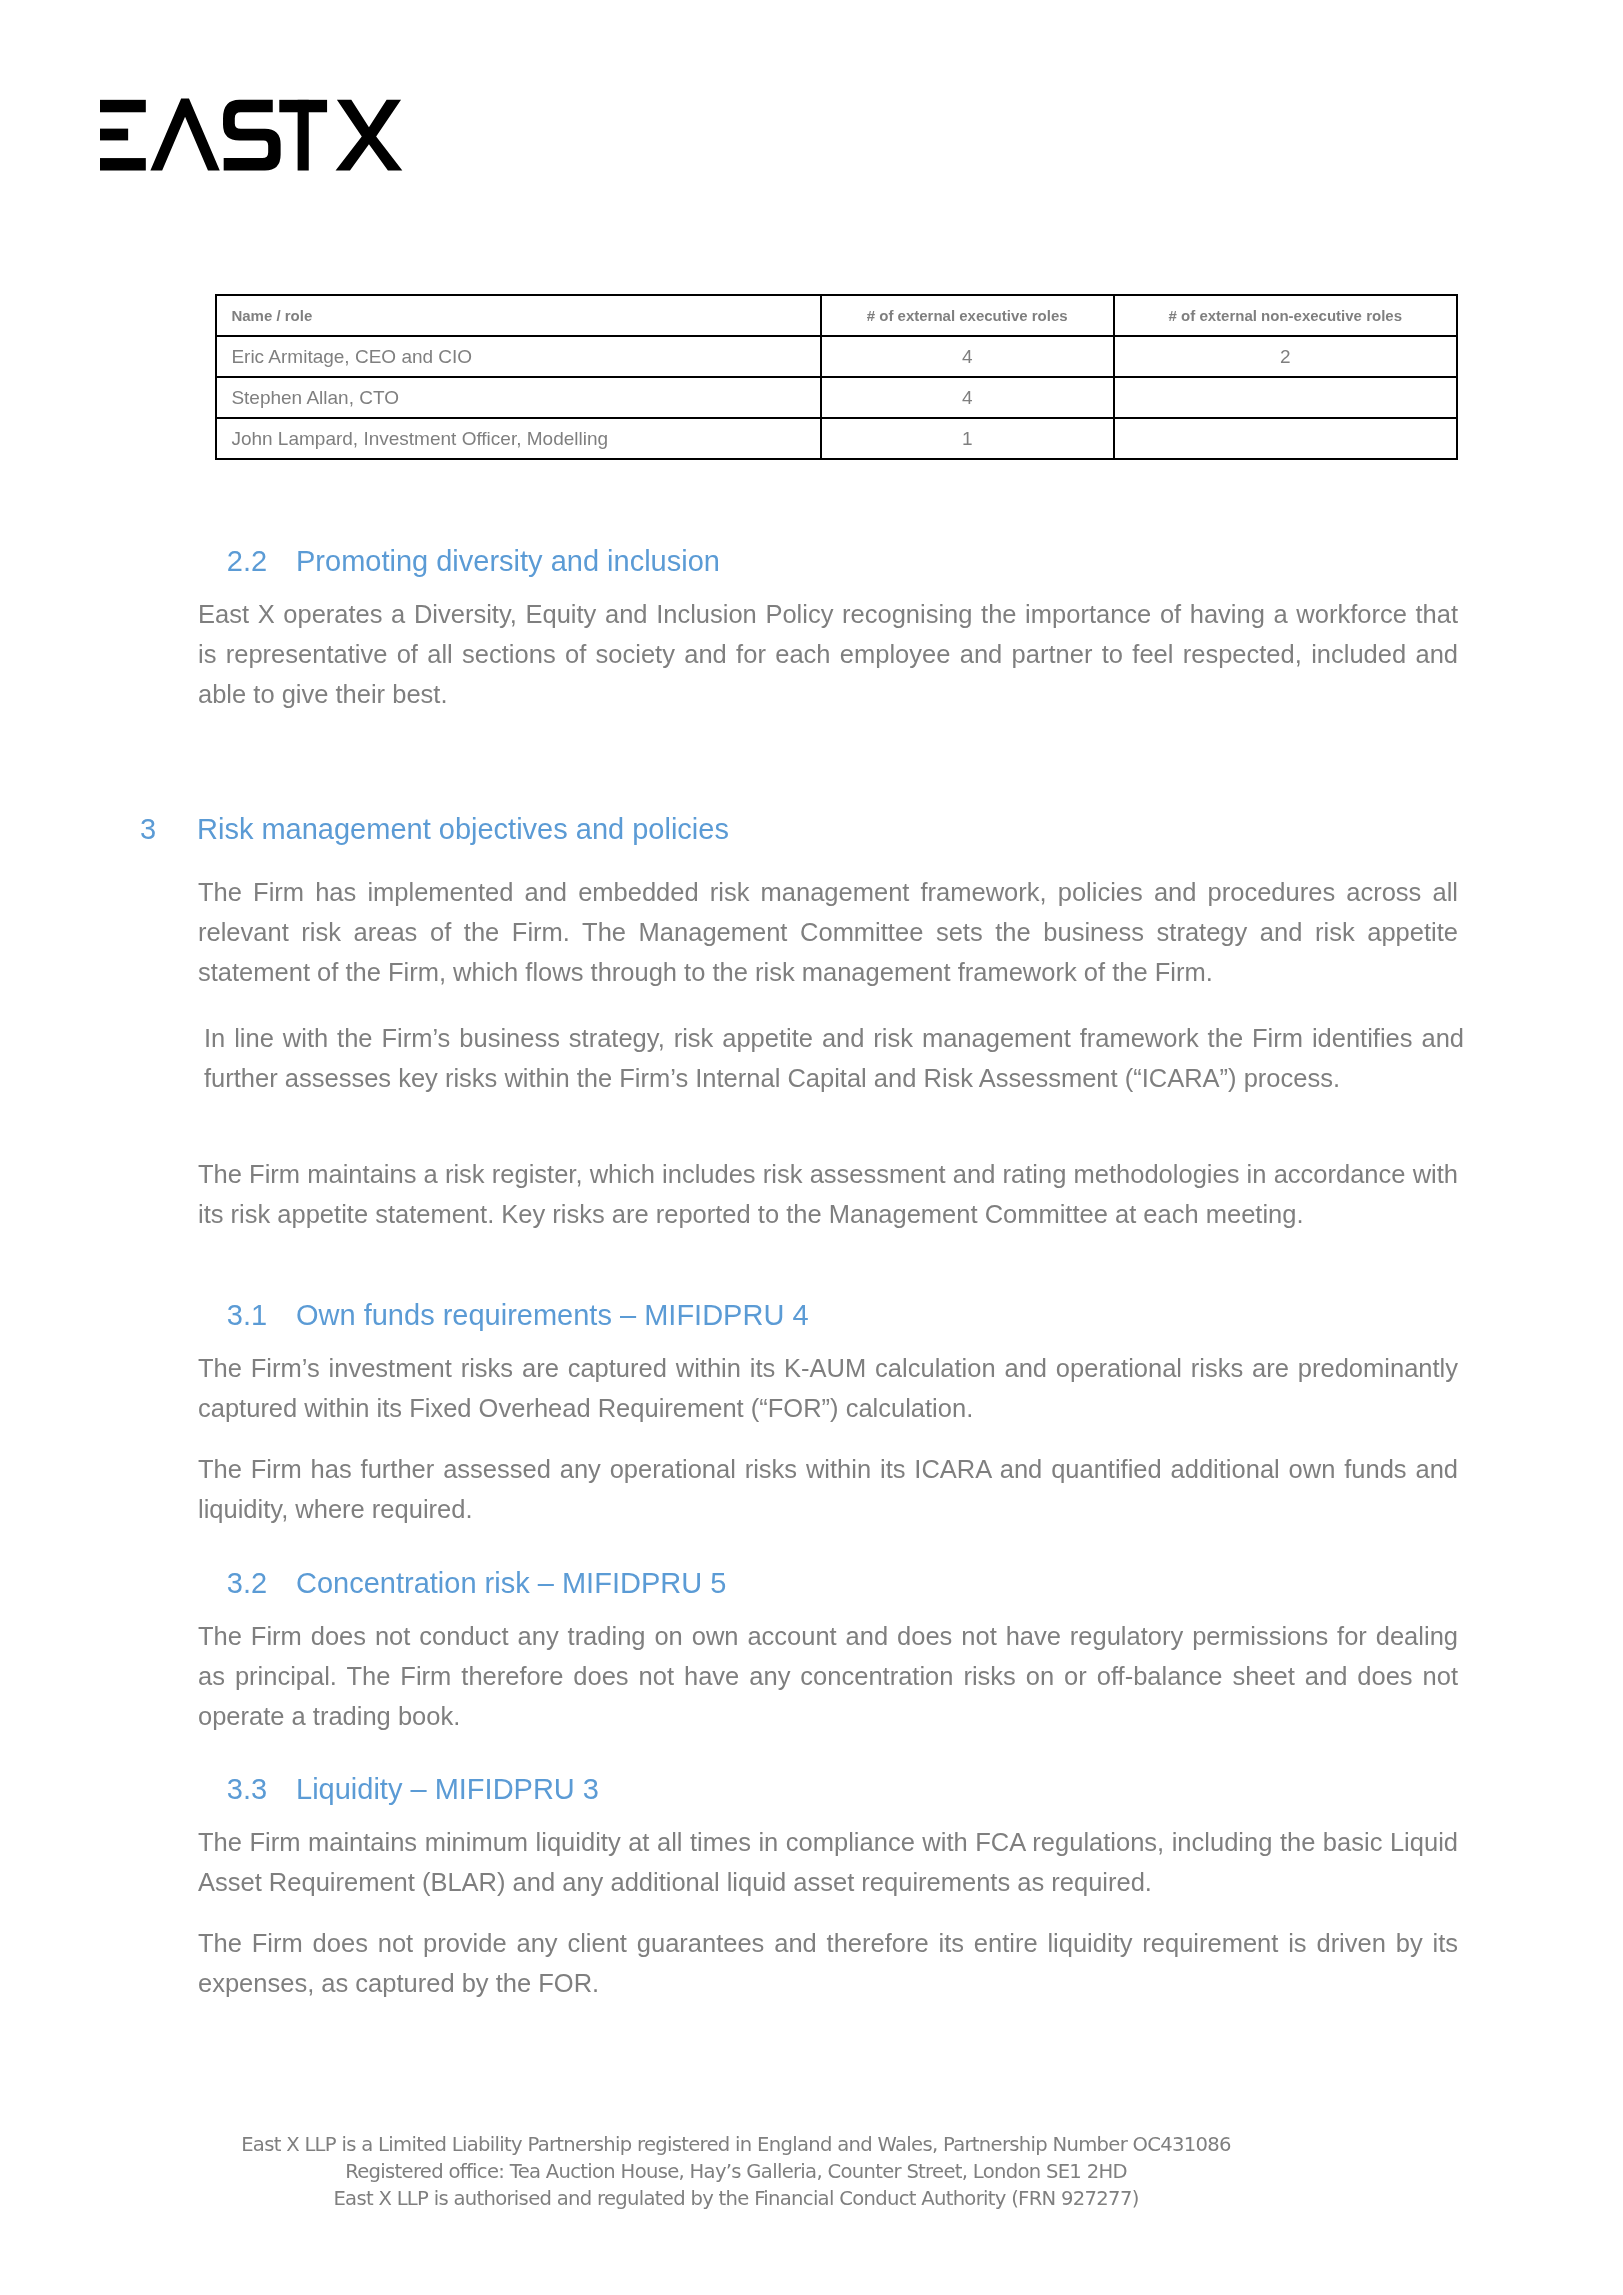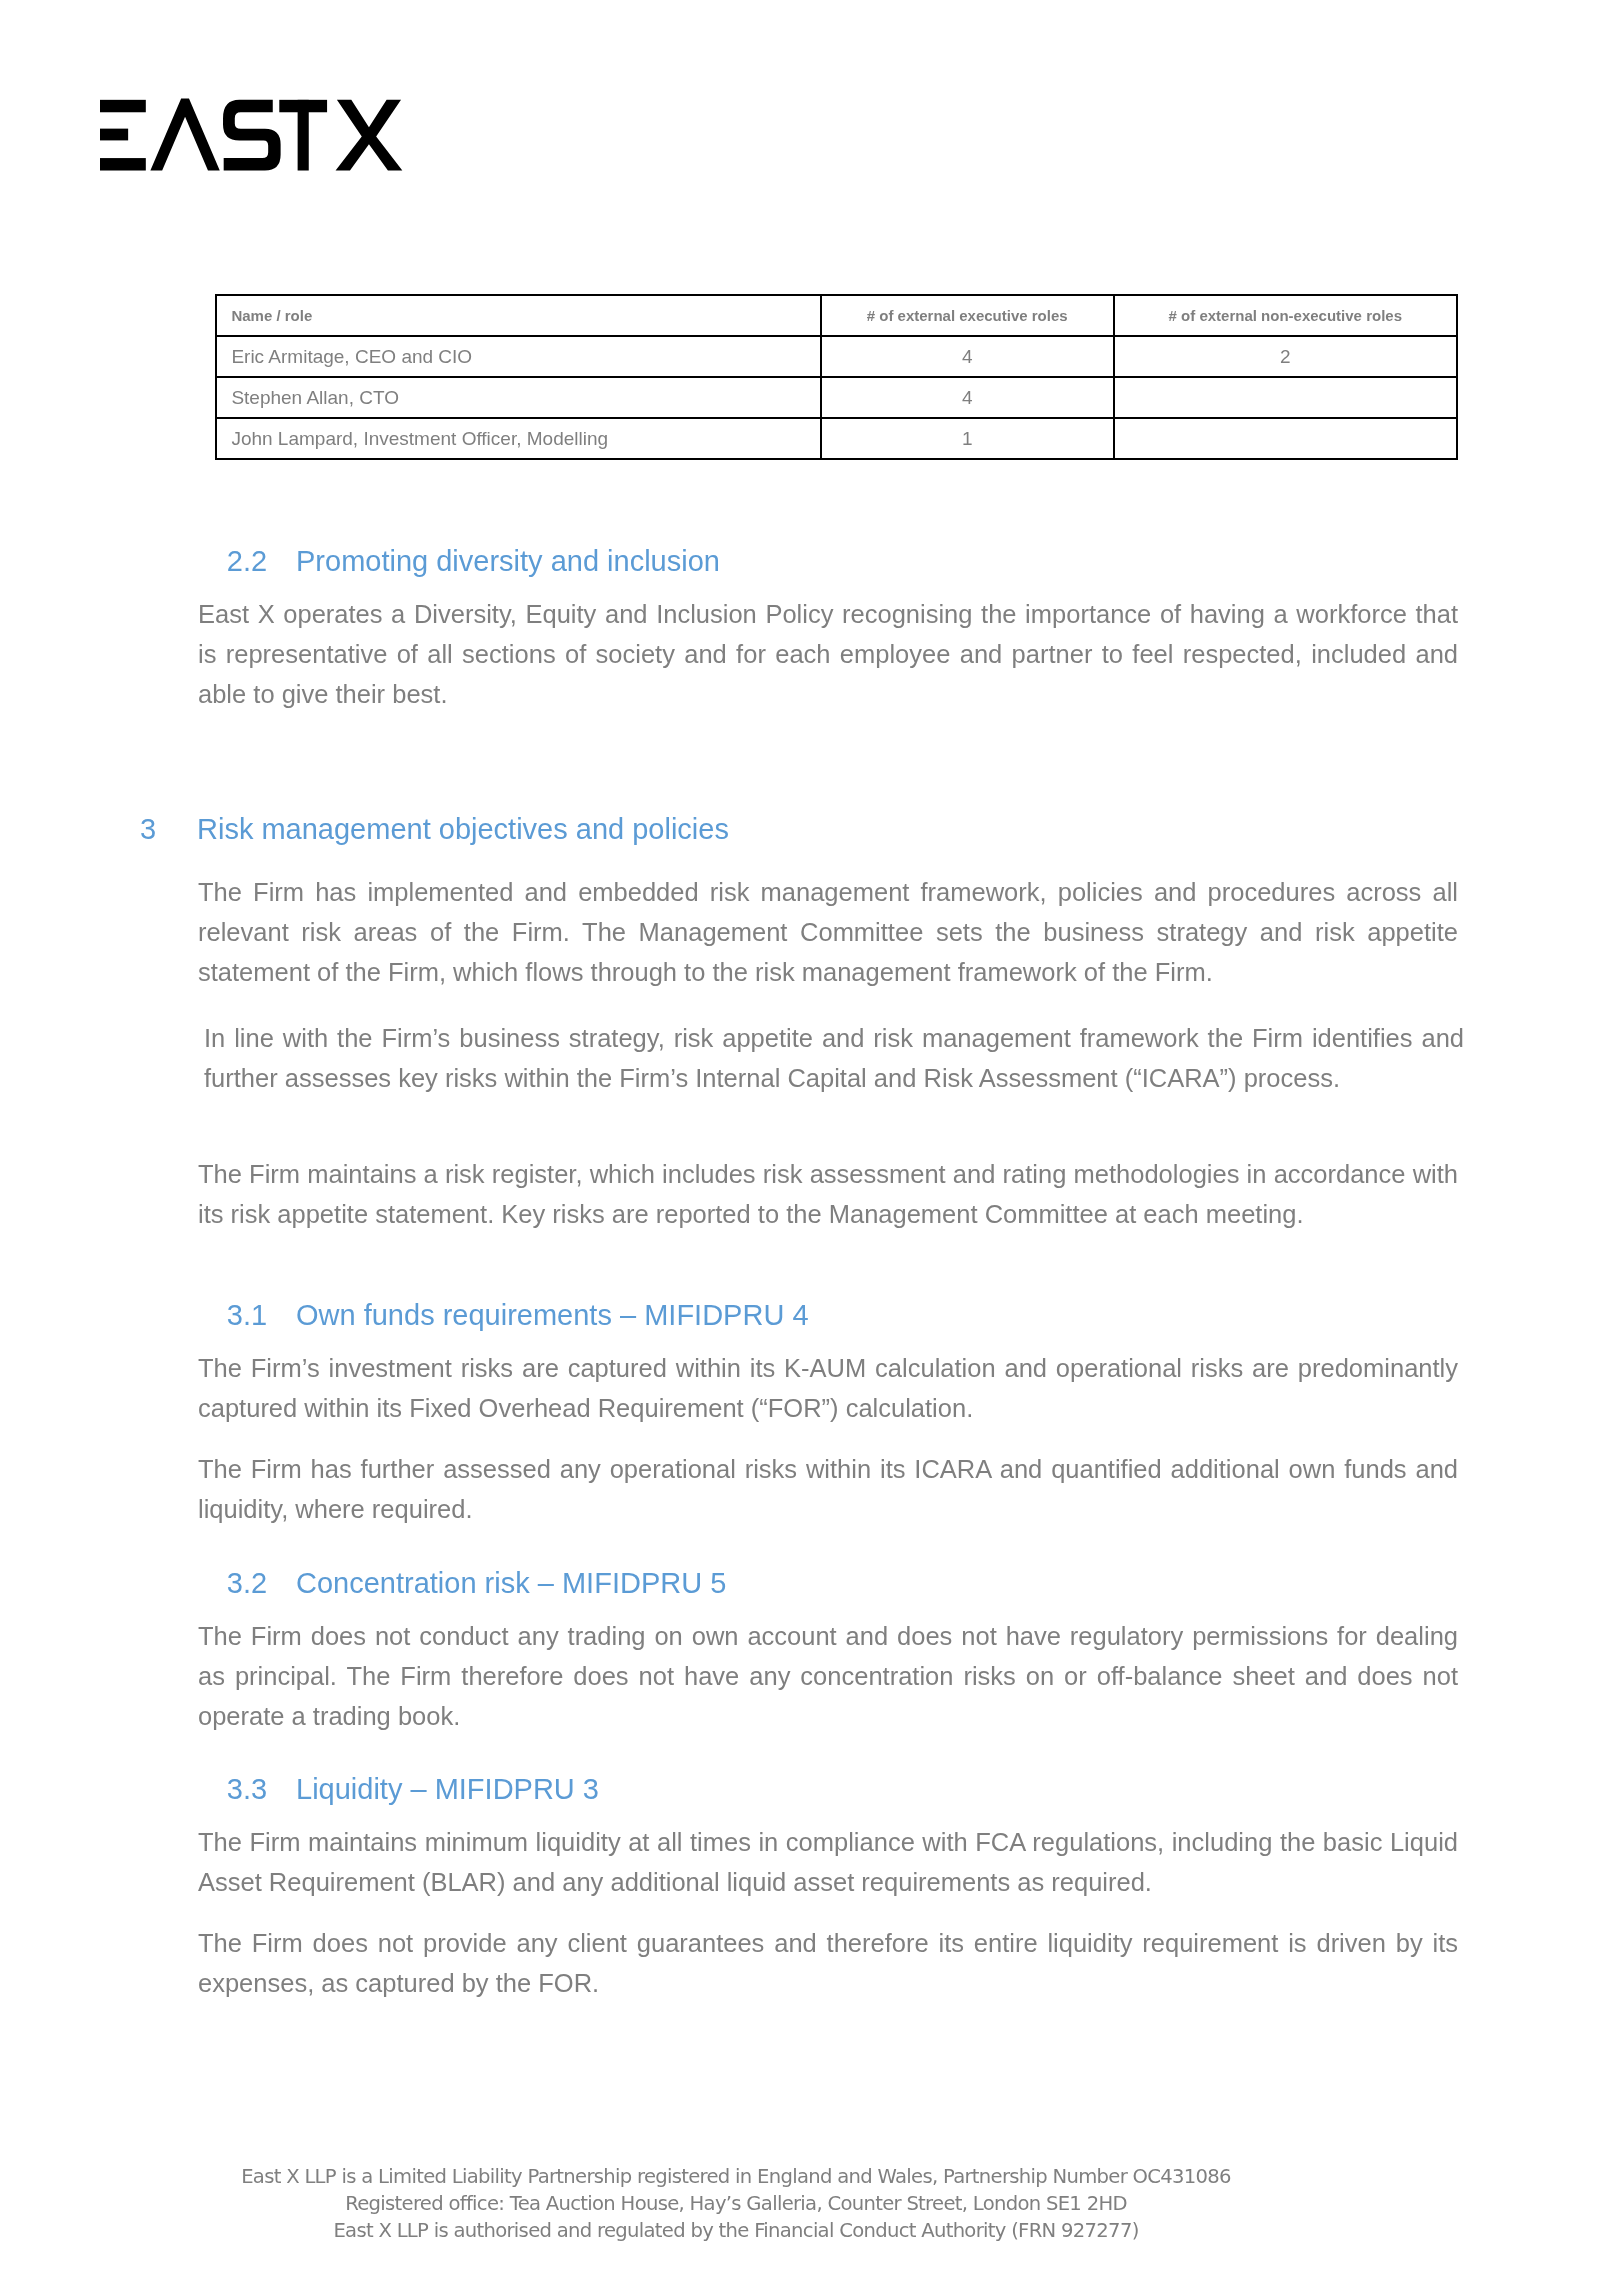--- a/index.html
+++ b/index.html
@@ -87,21 +87,20 @@
     position: absolute;
     left: 0;
     top: 2131px;
     width: 1472px;
     text-align: center;
     font-family: "DejaVu Sans", sans-serif;
     font-size: 19.6px;
     line-height: 27px;
     color: #7f7f7f;
     letter-spacing: -0.7px;
-    margin-top: 32px;
   }
   .footer div { white-space: nowrap; }
 </style>
 </head>
 <body>
 
 <div class="logo" aria-label="EAST X">
   <svg viewBox="0 0 706 117" xmlns="http://www.w3.org/2000/svg">
     <g fill="#000">
 

